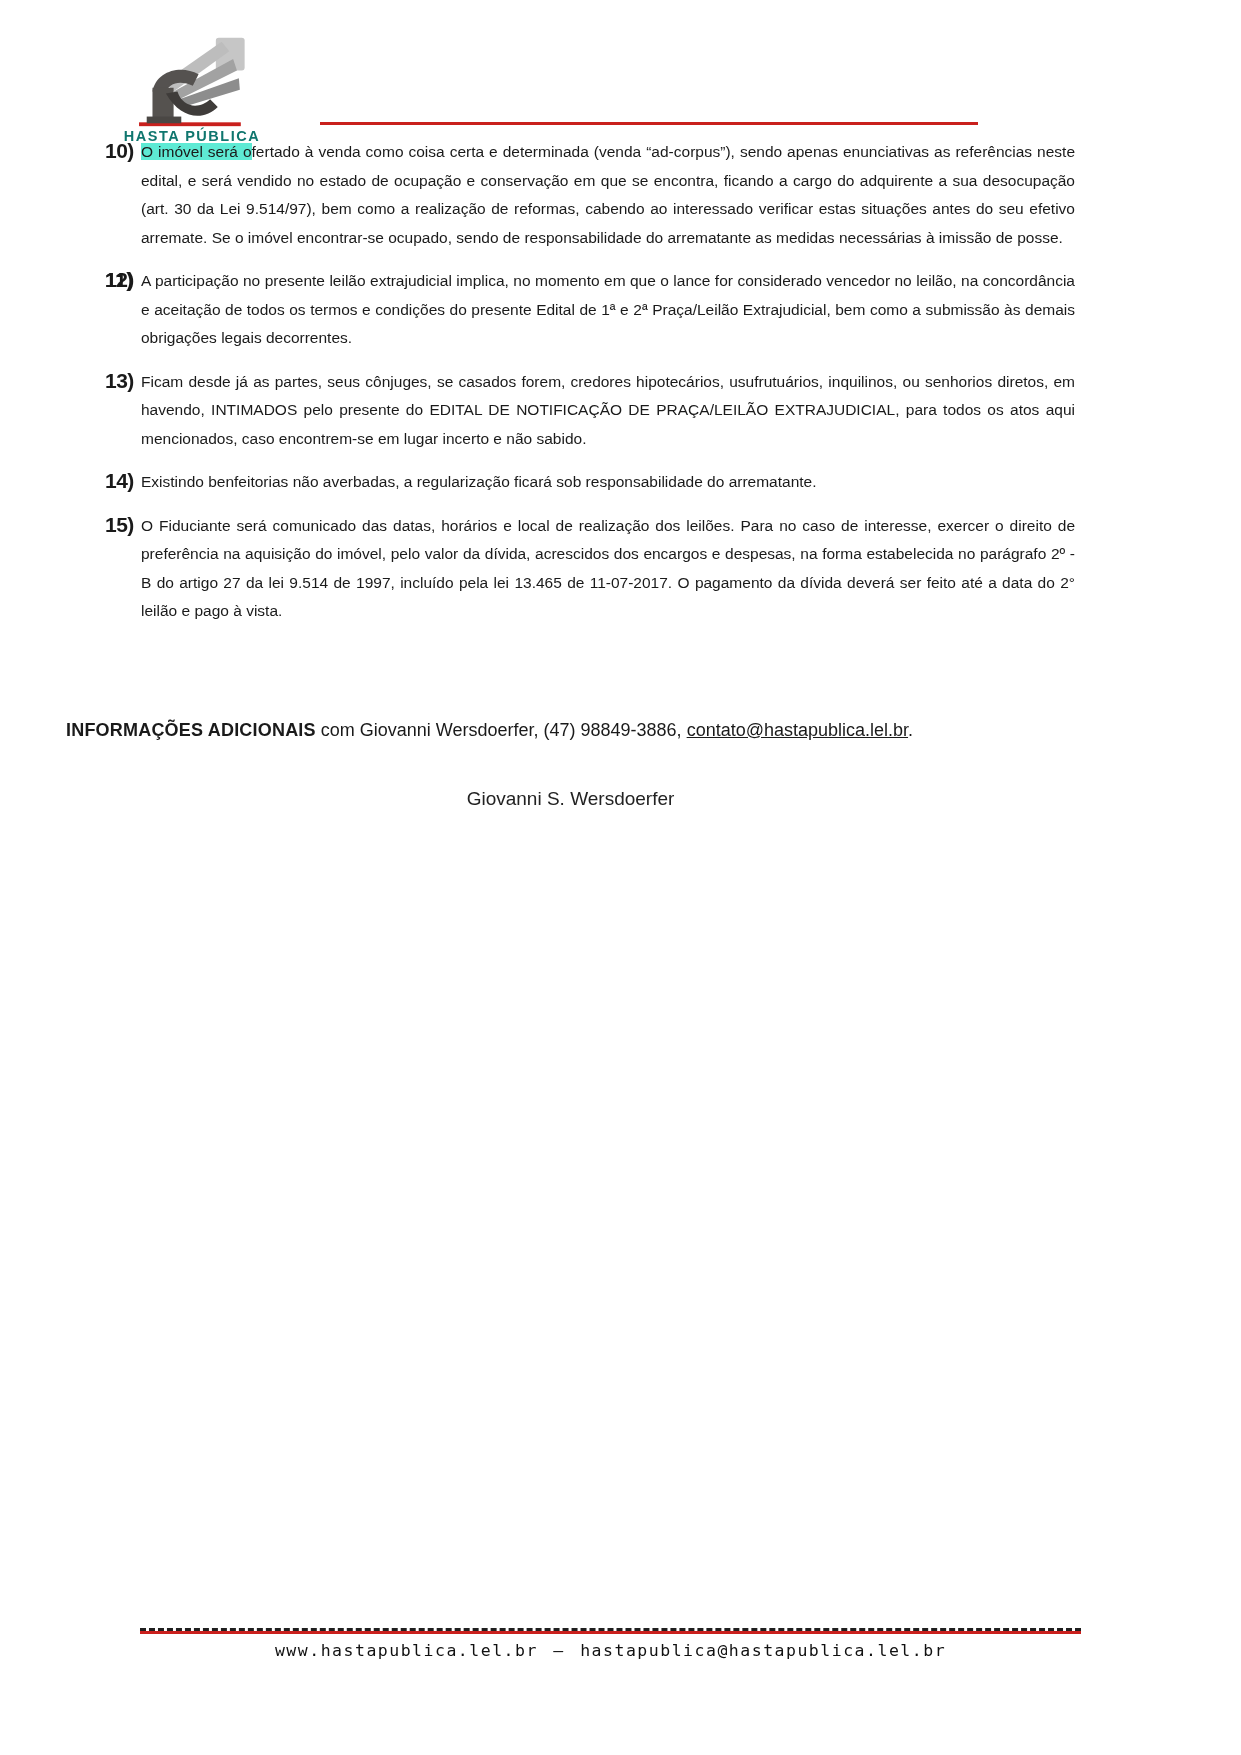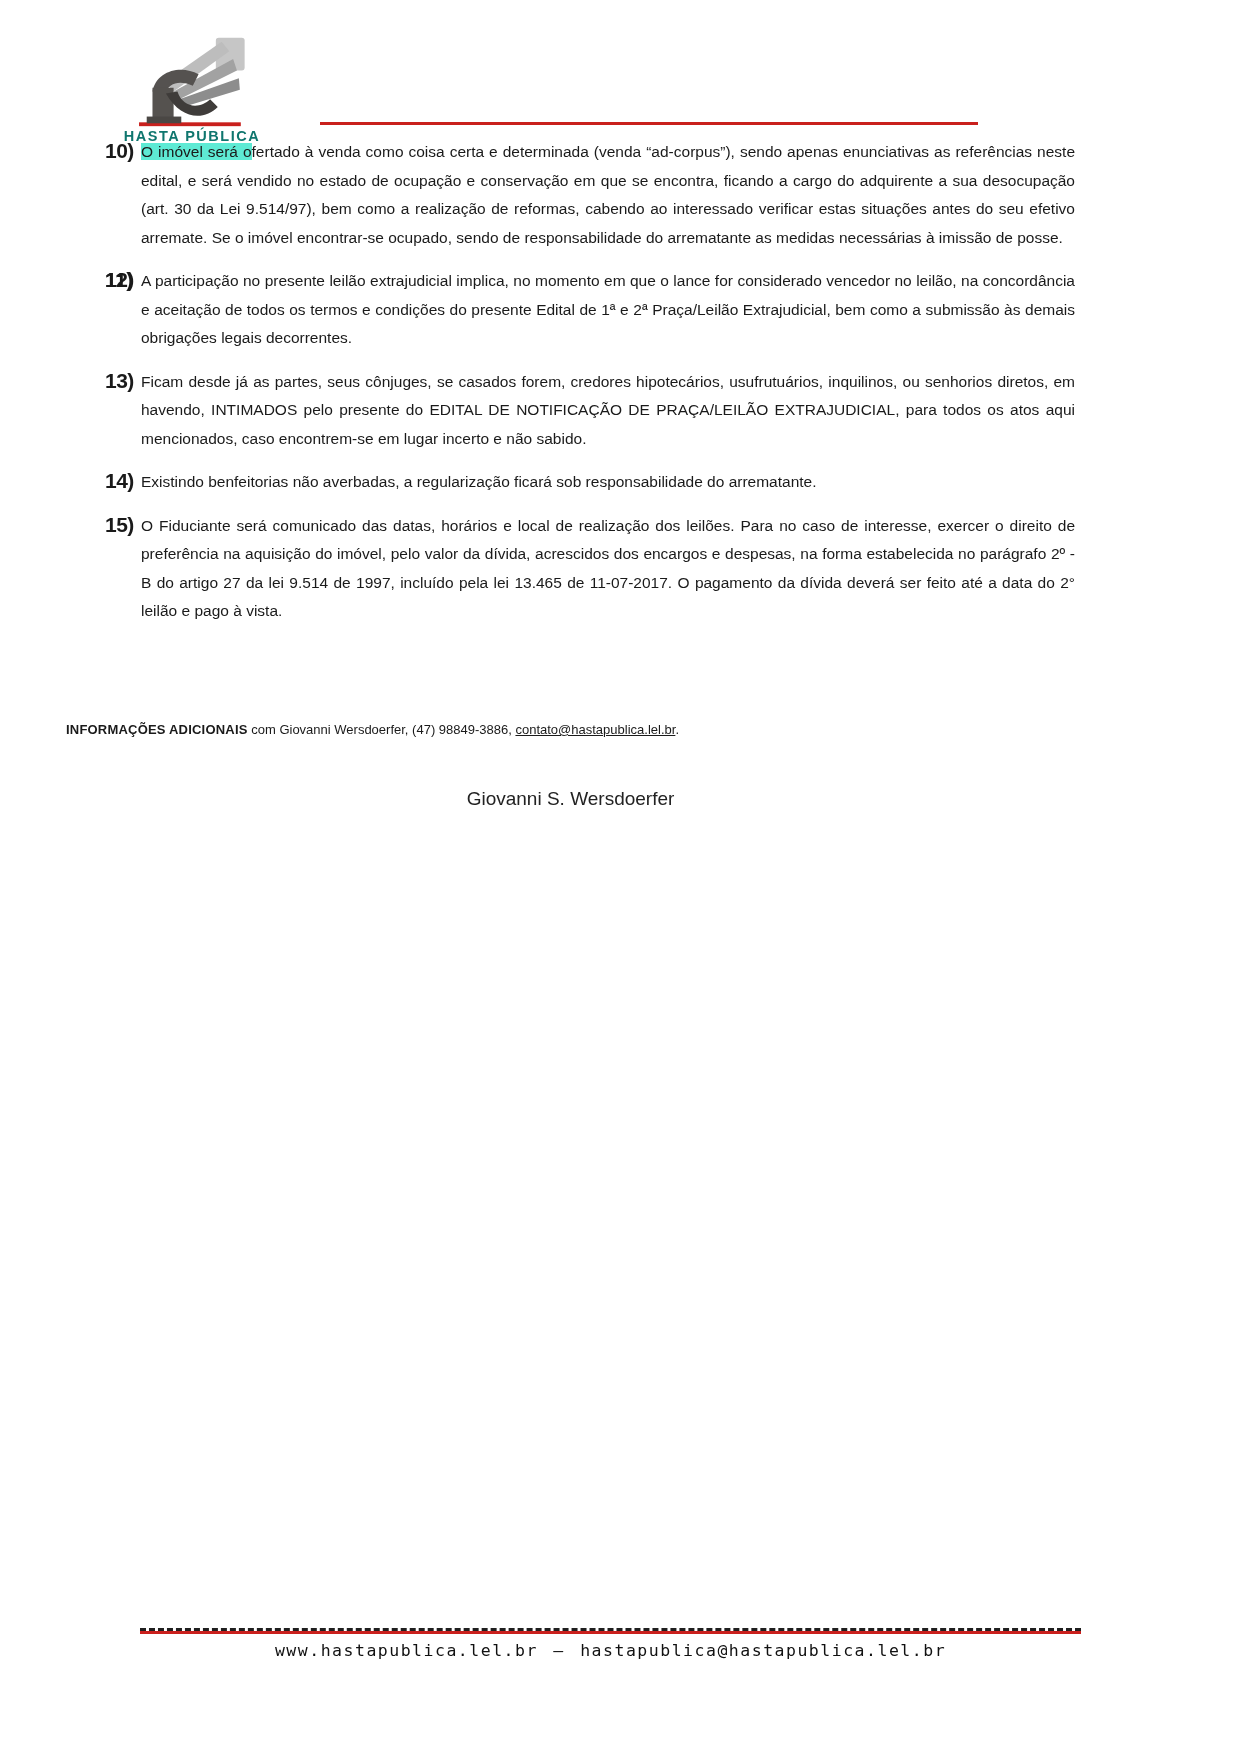--- a/index.html
+++ b/index.html
@@ -43,21 +43,21 @@
     text-align:justify;margin-bottom:15px;
   }
   .item .num{
     position:absolute;left:-2px;top:-1px;
     font-weight:bold;font-size:21px;letter-spacing:-0.5px;
   }
   .hl{background:#5eead4;}
   
   .info{
     position:absolute;top:718px;left:66px;right:160px;
-    font-size:13px;line-height:24px;
+    font-size:18px;line-height:24px;
   }
   .info b{letter-spacing:0.2px;}
   .info a{color:#1a1a1a;text-decoration:underline;}
   
   .signature{
     position:absolute;top:788px;left:0;right:128px;text-align:center;
   }
   .sig-name{font-size:19px;color:#222;padding-left:28px;}
   .sig-role{font-size:19px;font-weight:bold;margin-top:17px;color:#000;}
   

